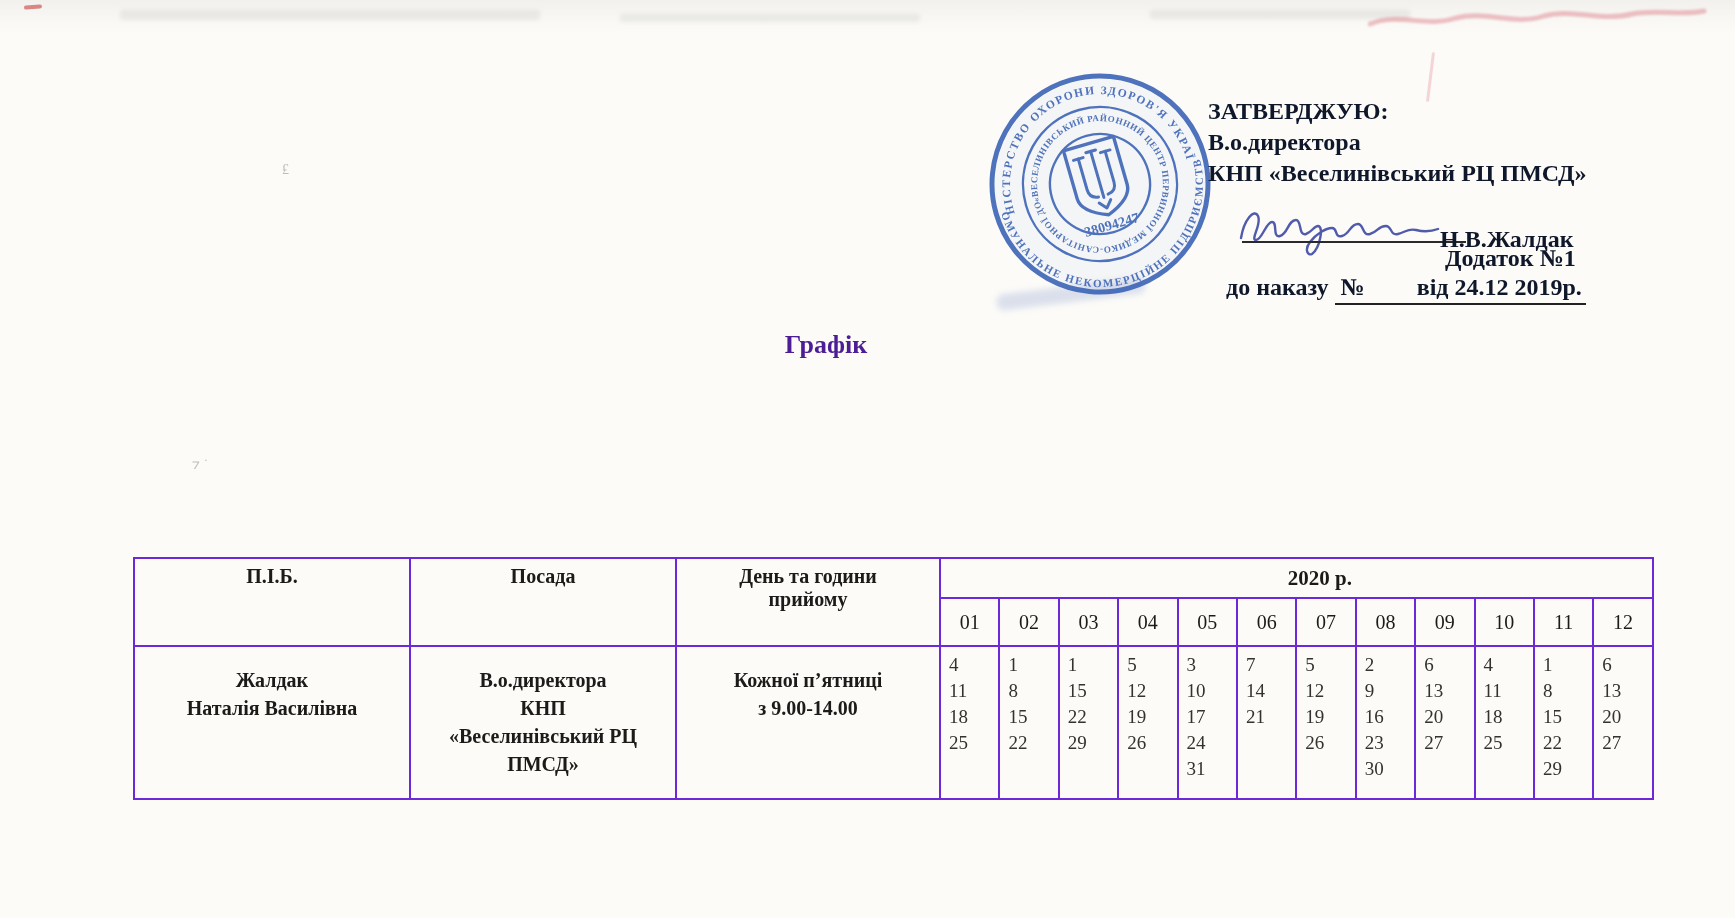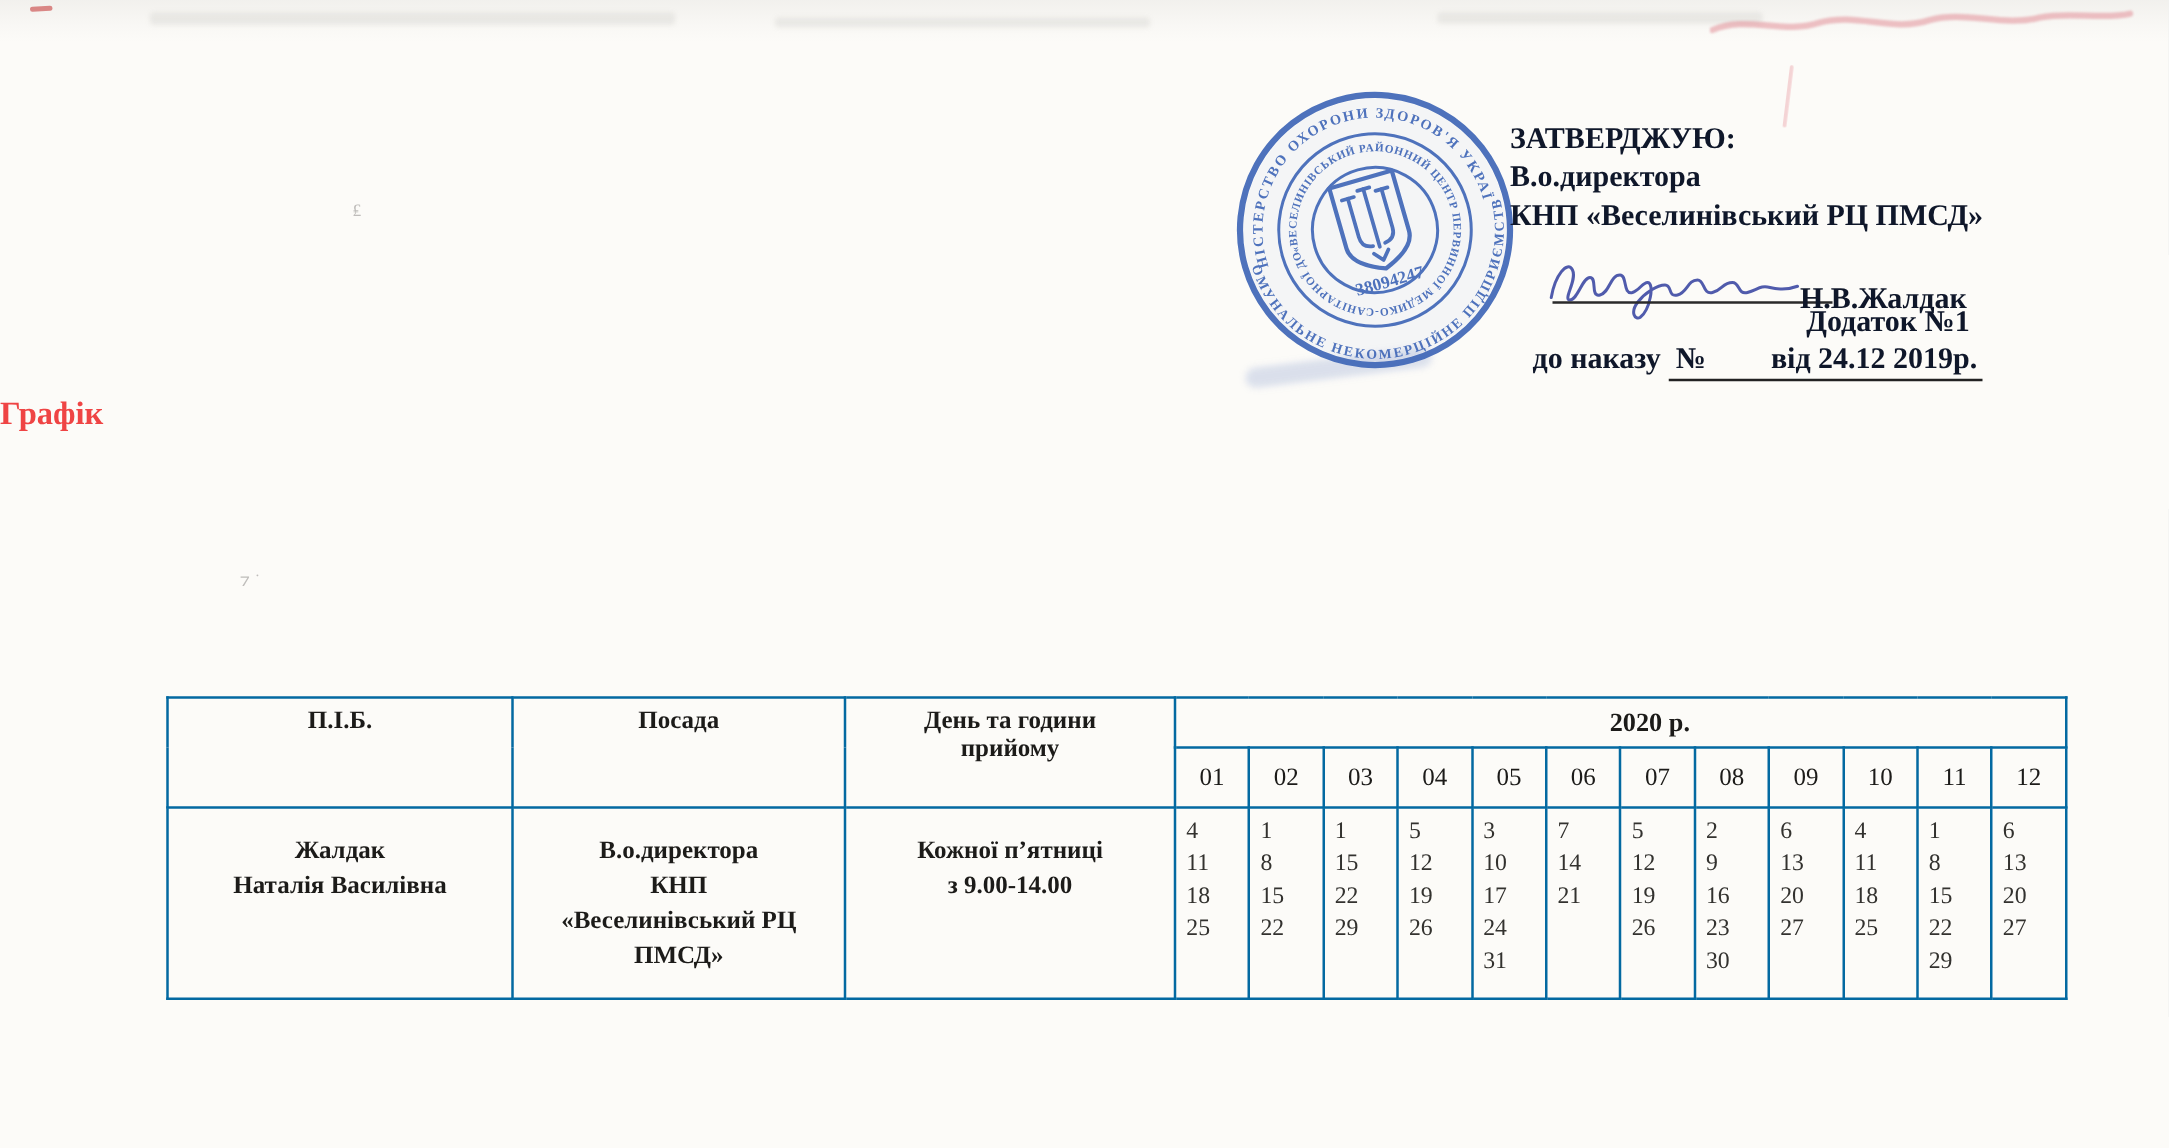--- a/index.html
+++ b/index.html
@@ -30,26 +30,26 @@
   .ap3{left:1208px;top:160px;}
   .signer{left:1440px;top:226px;}
   .annex{left:1413px;top:245px;margin-left:32px;}
   .order{left:1226px;top:274px;}
   .order .u{display:inline-block;border-bottom:2.5px solid #222;padding:0 4px 2px 6px;}
   .order .gap{display:inline-block;width:52px;}
   .sig-svg{position:absolute;left:1238px;top:196px;}
   .sig-underline{position:absolute;left:1242px;top:241px;width:224px;border-bottom:2px solid #2a2a2a;}
 
   
-  .title-block{position:absolute;left:0;top:312px;width:1652px;font-weight:bold;font-size:26px;line-height:37px;color:#ef4444;}
+  .title-block{position:absolute;left:0;top:326px;width:1652px;text-align:center;font-weight:bold;font-size:26px;line-height:37px;color:#4c1d95;}
 
   
   table.sched{position:absolute;left:133px;top:557px;width:1519px;border-collapse:collapse;table-layout:fixed;
     font-family:"Liberation Serif","DejaVu Serif",serif;color:#1c1b19;}
-  table.sched td,table.sched th{border:2px solid #0369a1;overflow:hidden;}
+  table.sched td,table.sched th{border:2px solid #6d28d9;overflow:hidden;}
   th.hdr{font-size:20px;font-weight:bold;vertical-align:top;padding-top:6px;text-align:center;}
   th.year{font-size:21px;font-weight:bold;text-align:center;height:36px;padding-left:48px;}
   th.month{font-size:20px;font-weight:normal;text-align:center;height:44px;vertical-align:middle;}
   td.bodycell{font-size:20px;font-weight:bold;text-align:center;vertical-align:top;padding-top:19px;line-height:28px;height:131px;}
   td.dates{font-size:19px;font-weight:normal;color:#33322f;text-align:left;vertical-align:top;padding:5px 0 0 8px;line-height:26px;}
   .multiline{white-space:pre-line;}
 </style>
 </head>
 <body>
 

